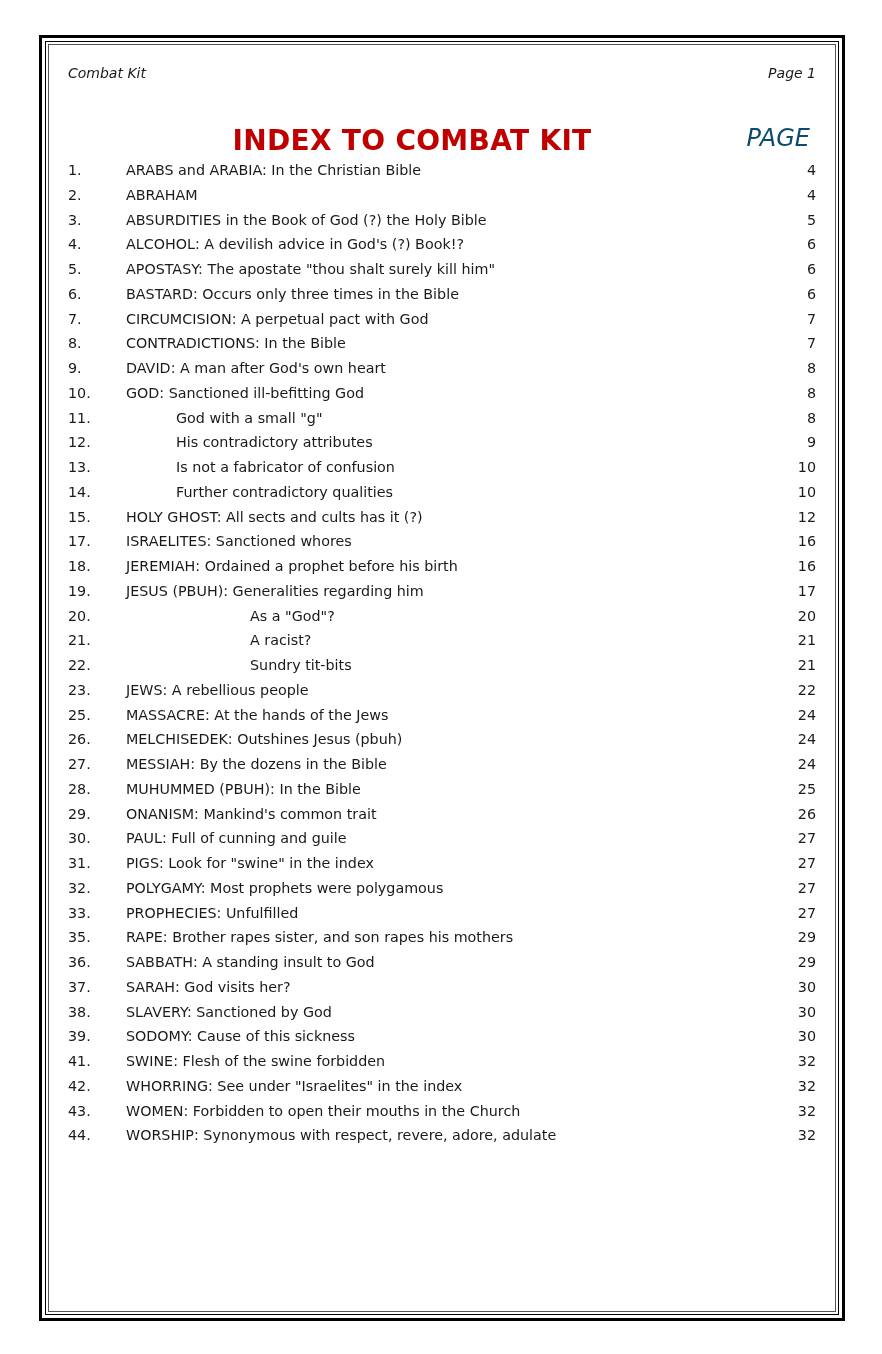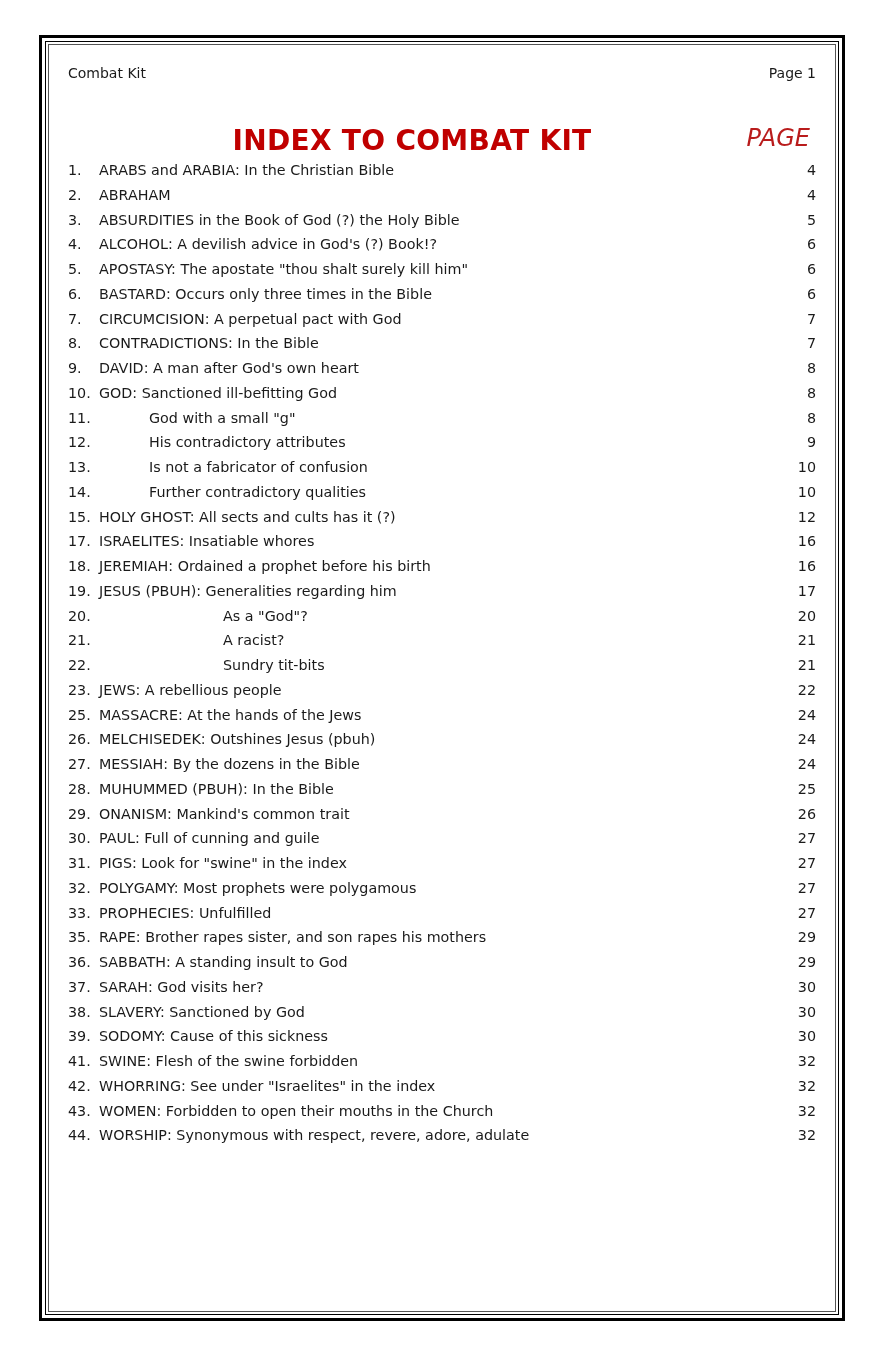--- a/index.html
+++ b/index.html
@@ -41,20 +41,21 @@
       border: 1px solid #555;
     }
     .running-head {
       position: absolute;
       top: 65px;
       left: 68px;
       right: 66px;
       font-size: 14px;
       display: flex;
       justify-content: space-between;
+      font-style: italic;
     }
     .title-row {
       position: absolute;
       top: 124px;
       left: 68px;
       right: 66px;
       height: 30px;
     }
     .index-title {
       position: absolute;
@@ -67,21 +68,21 @@
       letter-spacing: 0.3px;
       padding-right: 60px;
       box-sizing: border-box;
     }
     .page-col-title {
       position: absolute;
       right: 6px;
       top: 0;
       font-style: italic;
       font-size: 24px;
-      color: #b91c1c;
+      color: #0c4a6e;
     }
     .entries {
       position: absolute;
       top: 158px;
       left: 68px;
       right: 66px;
       list-style: none;
       margin: 0;
       padding: 0;
     }
@@ -92,20 +93,21 @@
       display: flex;
       align-items: baseline;
       white-space: nowrap;
     }
     .entry .num {
       display: inline-block;
       flex: 0 0 31px;
     }
     .entry .text {
       flex: 1 1 auto;
+      margin-left: 27px;
     }
     .entry.sub1 .text { padding-left: 50px; }
     .entry.sub2 .text { padding-left: 124px; }
     .entry .pg {
       flex: 0 0 40px;
       text-align: right;
     }
   </style>
 </head>
 <body>
@@ -197,21 +199,21 @@
       <span class="text">Further contradictory qualities</span>
       <span class="pg">10</span>
     </li>
     <li class="entry">
       <span class="num">15.</span>
       <span class="text">HOLY GHOST: All sects and cults has it (?)</span>
       <span class="pg">12</span>
     </li>
     <li class="entry">
       <span class="num">17.</span>
-      <span class="text">ISRAELITES: Insatiable whores</span>
+      <span class="text">ISRAELITES: Sanctioned whores</span>
       <span class="pg">16</span>
     </li>
     <li class="entry">
       <span class="num">18.</span>
       <span class="text">JEREMIAH: Ordained a prophet before his birth</span>
       <span class="pg">16</span>
     </li>
     <li class="entry">
       <span class="num">19.</span>
       <span class="text">JESUS (PBUH): Generalities regarding him</span>

